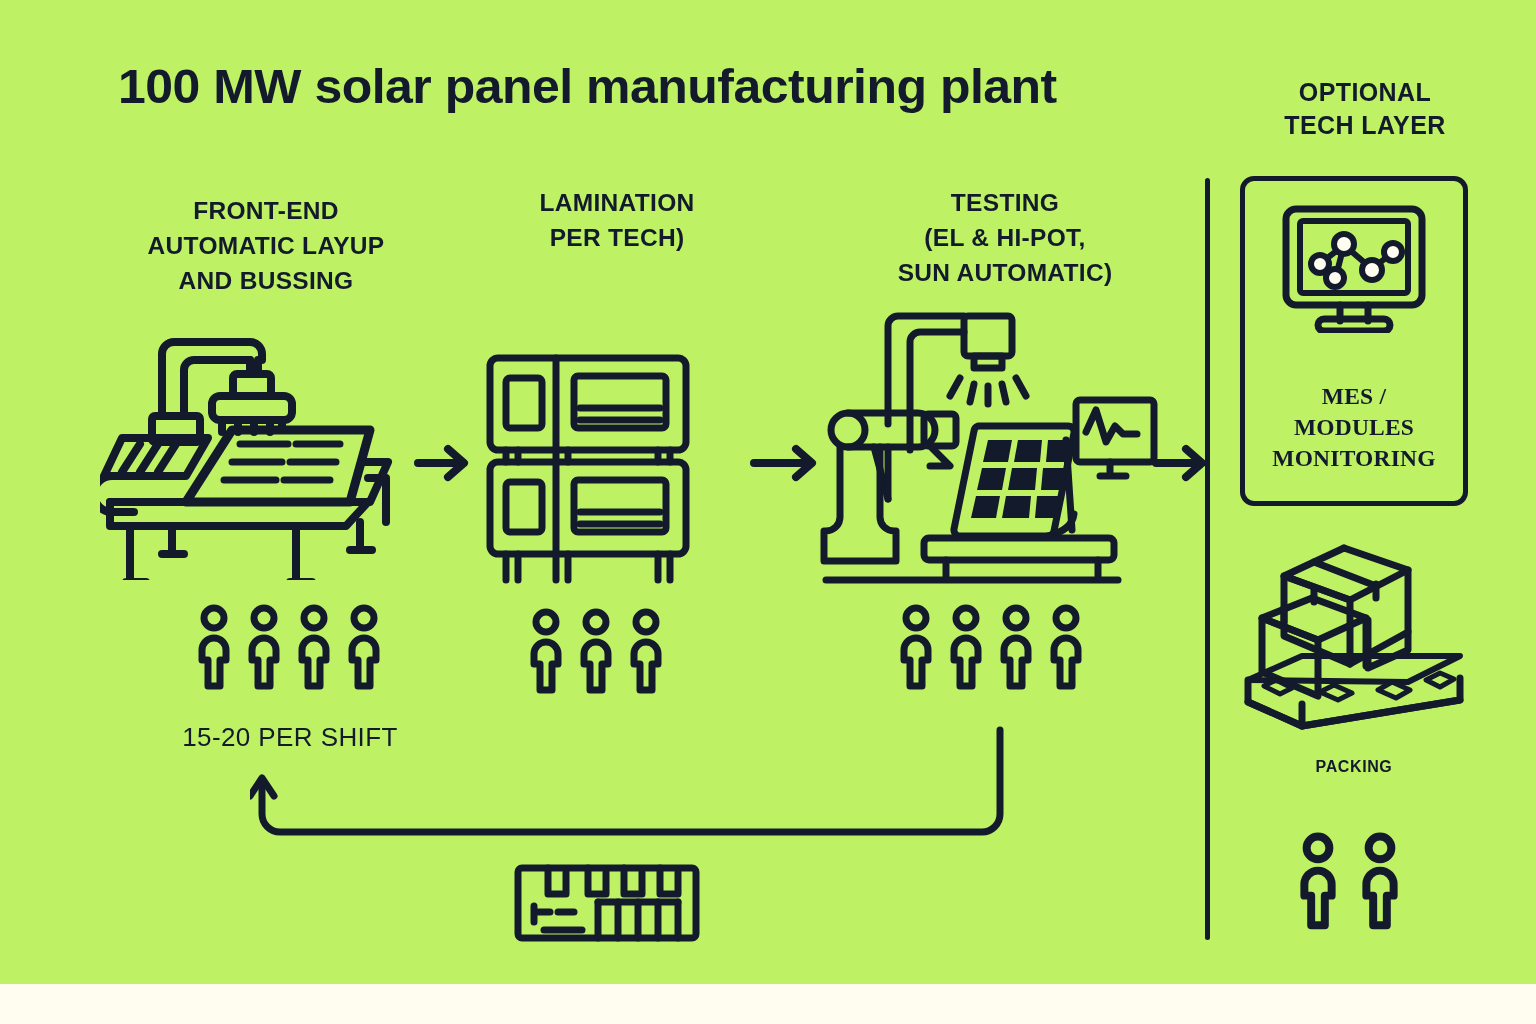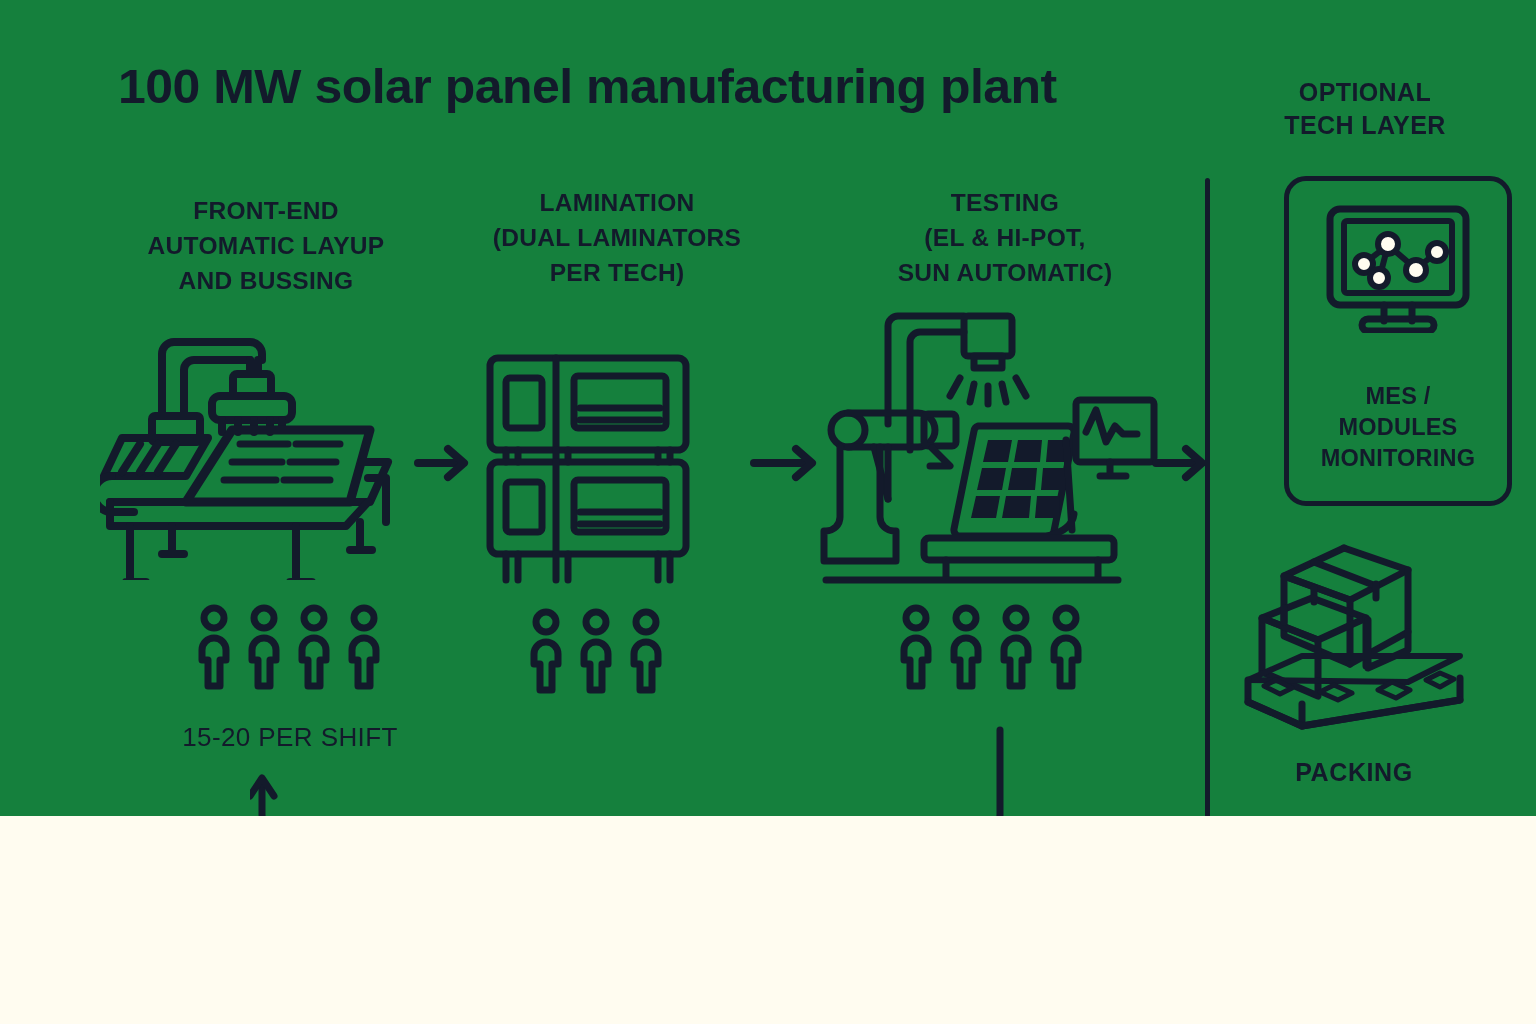--- a/index.html
+++ b/index.html
@@ -6,22 +6,22 @@
     margin: 0;
     padding: 0;
     background: #fffcf0;
   }
   body {
     font-family: "Liberation Sans", sans-serif;
   }
   #canvas {
     position: relative;
     width: 1536px;
-    height: 816px;
-    background: #15803d;
+    height: 984px;
+    background: #bef264;
     overflow: hidden;
   }
 
   
   #title {
     position: absolute;
     left: 118px;
     top: 58px;
     font-size: 49px;
     font-weight: bold;
@@ -104,27 +104,28 @@
     top: 178px;
     width: 5px;
     height: 762px;
     background: #131a2b;
     border-radius: 3px;
   }
 
   
   #tech-card {
     position: absolute;
-    left: 1284px;
+    left: 1240px;
     top: 176px;
     width: 228px;
     height: 330px;
     border: 5px solid #131a2b;
-    border-radius: 22px;
+    border-radius: 14px;
     box-sizing: border-box;
+    font-family: Liberation Serif, serif;
   }
   #tech-card-icon {
     position: absolute;
     left: 50%;
     top: 22px;
     transform: translateX(-50%);
   }
   #tech-card-label {
     position: absolute;
     left: 0;
@@ -139,21 +140,21 @@
   }
 
   
   #packing-icon { position: absolute; left: 1240px; top: 540px; }
   #packing-label {
     position: absolute;
     left: 1240px;
     top: 758px;
     width: 228px;
     text-align: center;
-    font-size: 25px;
+    font-size: 16px;
     font-weight: bold;
     letter-spacing: 0.6px;
     color: #131a2b;
   }
 
   
   #rework-loop { position: absolute; left: 250px; top: 726px; }
   #rework-icon { position: absolute; left: 514px; top: 862px; }
 
   svg { display: block; }
@@ -236,21 +237,20 @@
 
   <div class="flow-arrow" id="arrow-0">
     <svg width="62" height="46" viewBox="0 0 62 46" fill="none" stroke="#131a2b" stroke-width="8" stroke-linecap="round" stroke-linejoin="round">
       <path d="M4 23 H48"></path>
       <path d="M34 9 L50 23 L34 37"></path>
     </svg>
   </div>
 
   <div class="stage-title" id="stage-title-1">
     <div>LAMINATION</div>
-    <div>(DUAL LAMINATORS</div>
     <div>PER TECH)</div>
   </div>
 
   <div class="stage-icon" id="icon-1">
     <svg width="216" height="236" viewBox="0 0 216 236" fill="none" stroke="#131a2b" stroke-width="7" stroke-linecap="round" stroke-linejoin="round">
 
       <rect x="10" y="8" width="196" height="92" rx="8"></rect>
       <path d="M76 8 V100"></path>
       <rect x="26" y="28" width="36" height="50" rx="4"></rect>
       <rect x="94" y="26" width="92" height="52" rx="4"></rect>

